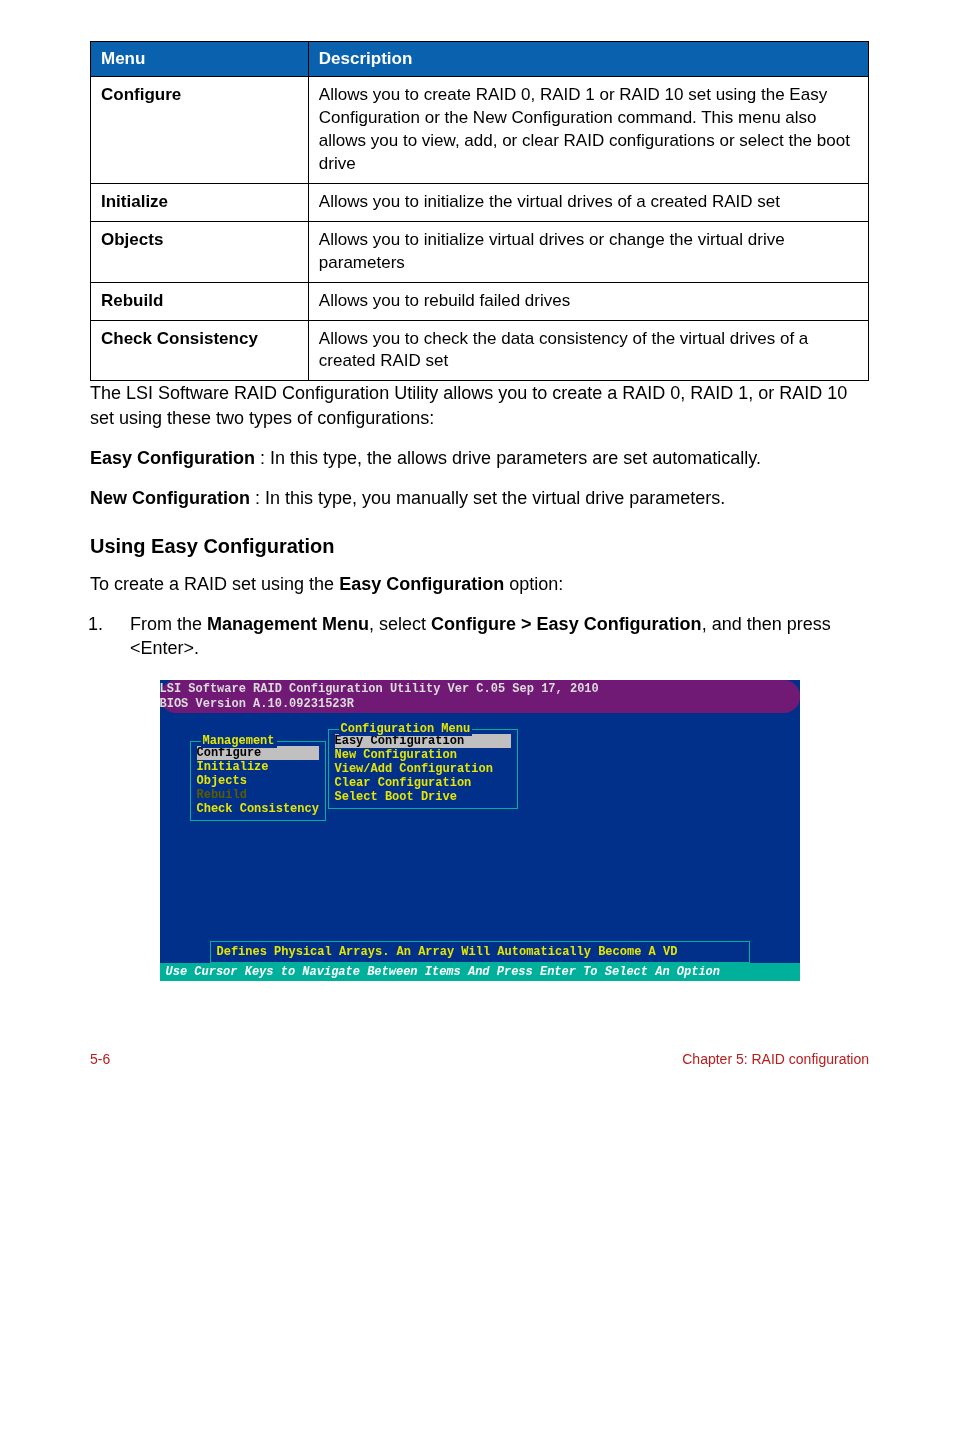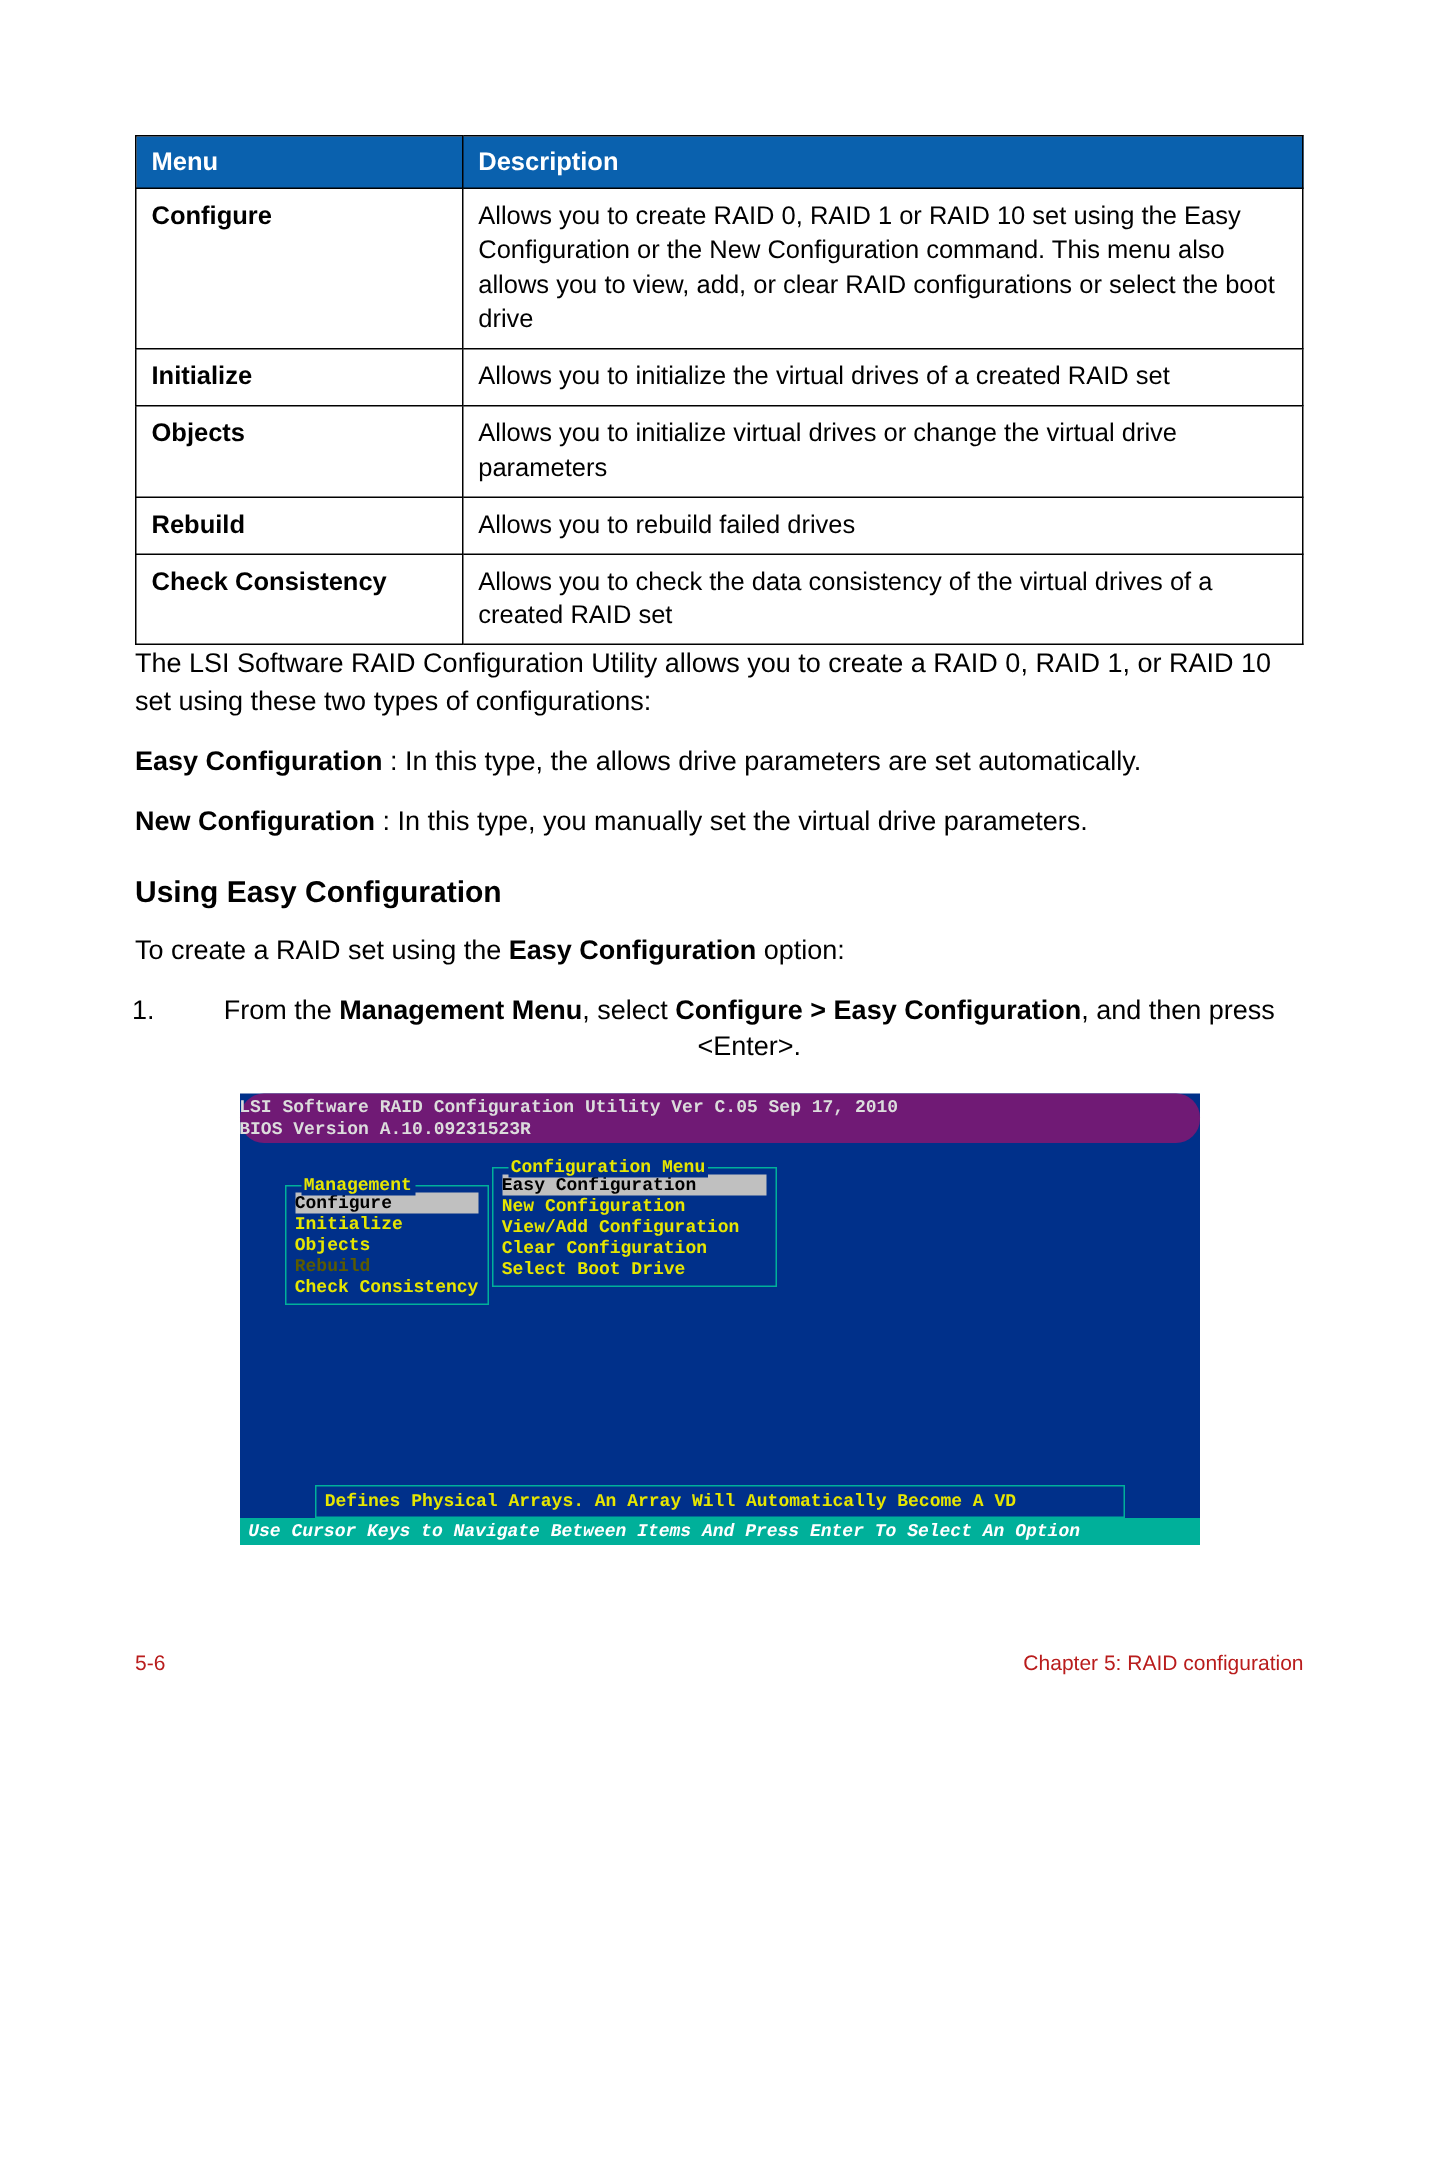--- a/index.html
+++ b/index.html
@@ -4,21 +4,21 @@
 <style>
   * { box-sizing: border-box; }
   body {
     margin: 0;
     font-family: "Helvetica Neue", Arial, sans-serif;
     color: #000;
     background: #fff;
     width: 954px;
   }
   .page {
-    padding: 90px 85px 40px 90px;
+    padding: 41px 85px 40px 90px;
   }
   table.menu-table {
     width: 100%;
     border-collapse: collapse;
     border: 1.5px solid #000;
   }
   table.menu-table th {
     background: #0a61ae;
     color: #fff;
     text-align: left;
@@ -54,21 +54,20 @@
   h3.sub {
     font-size: 20px;
     font-weight: bold;
     margin: 24px 0 14px 0;
   }
   ol.steps {
     font-size: 18px;
     line-height: 1.35;
     margin: 0 0 20px 0;
     padding-left: 18px;
-    text-align: center;
   }
   ol.steps li {
     padding-left: 22px;
     margin-bottom: 6px;
   }
   .b { font-weight: bold; }
 
   
   .bios-wrap {
     width: 640px;

